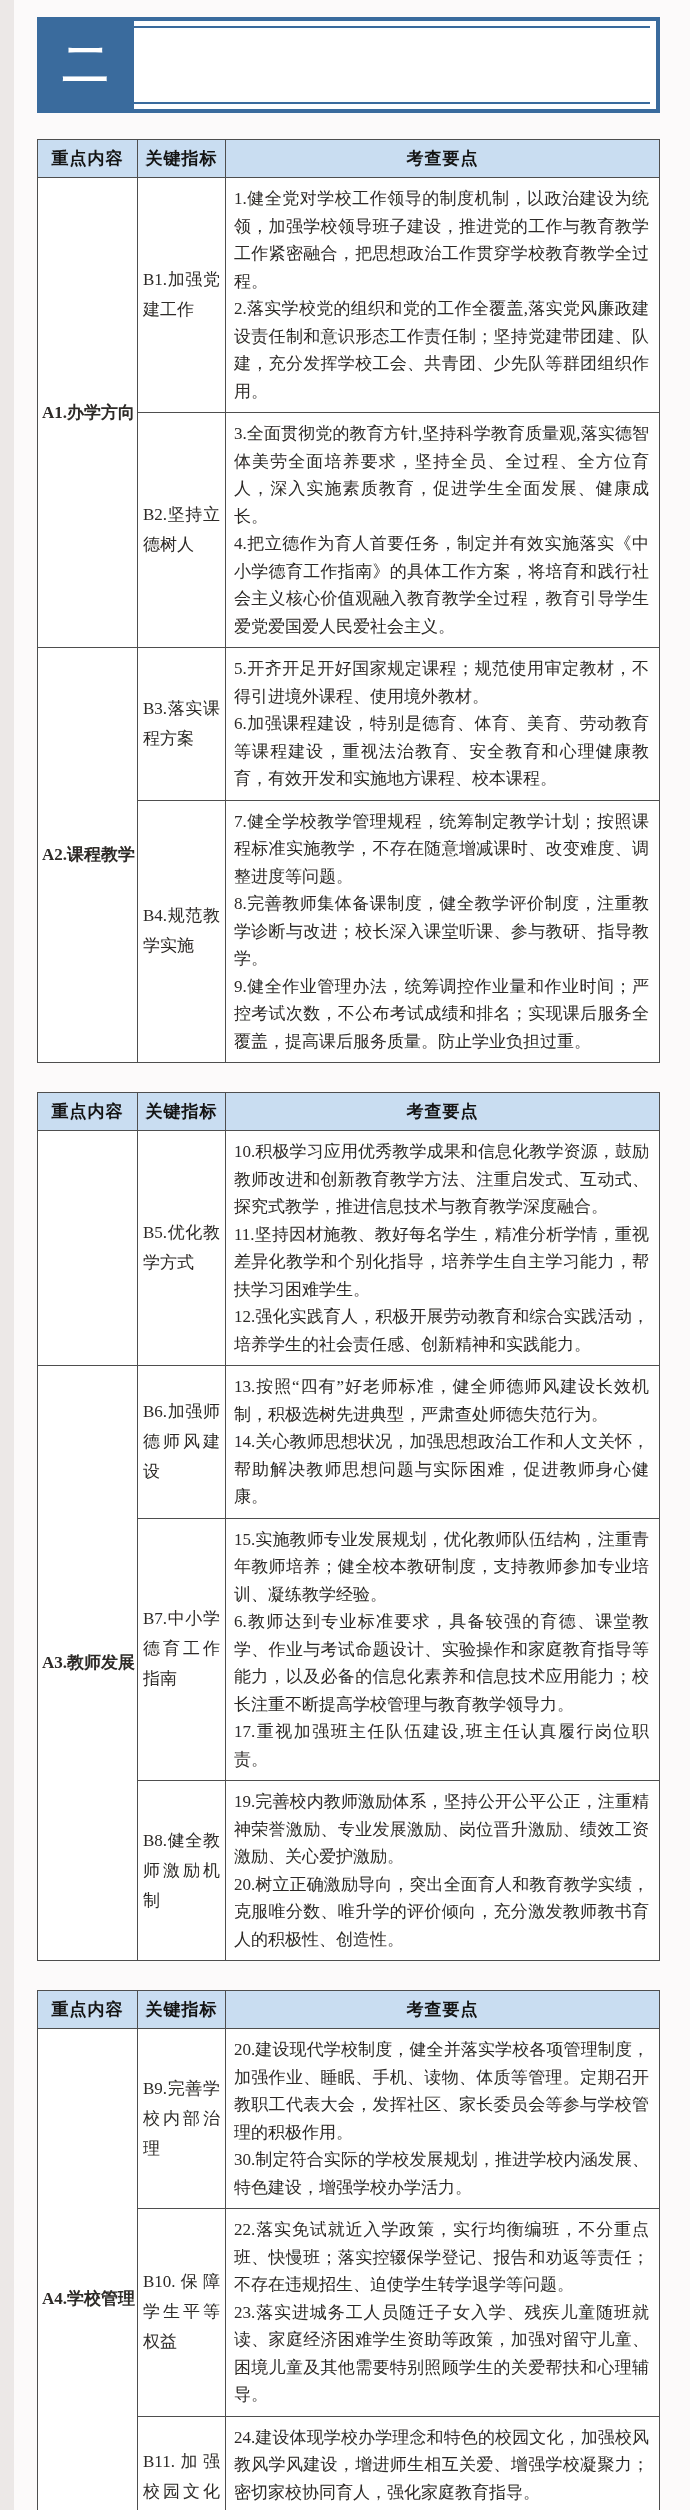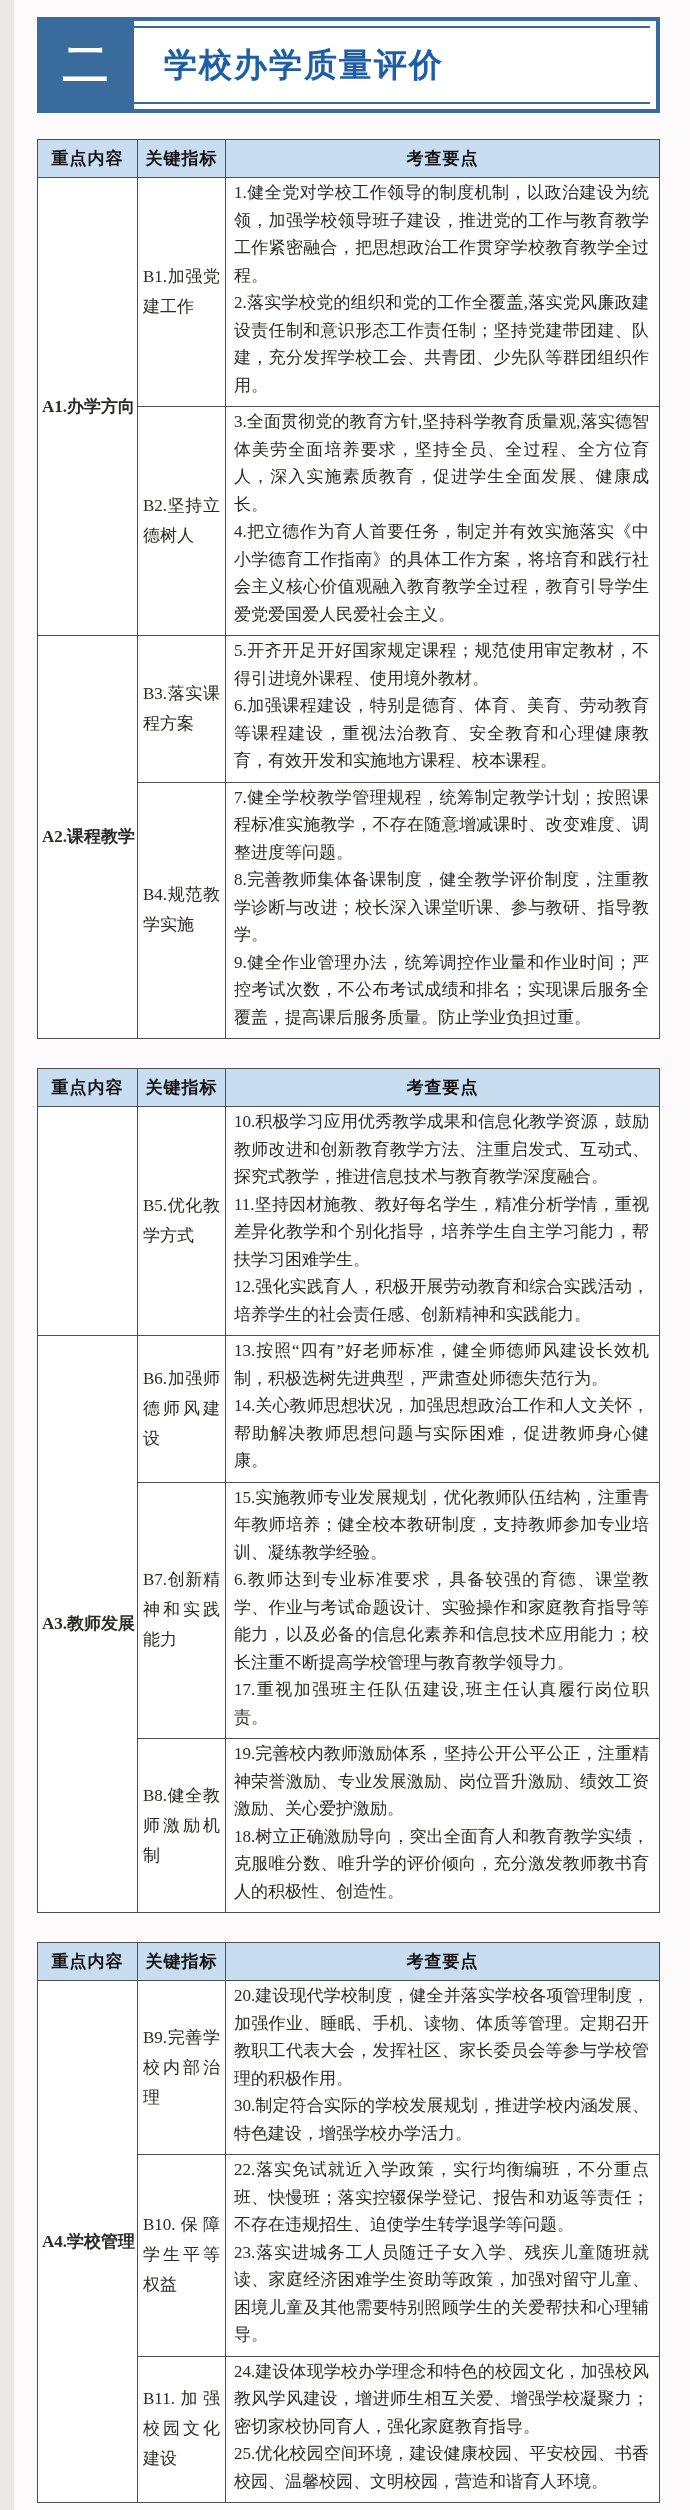--- a/index.html
+++ b/index.html
@@ -51,36 +51,35 @@
     color:#141414;letter-spacing:1px;padding:2px;
   }
   .qtable td{vertical-align:middle;font-size:17px;}
   td.content{
     font-weight:bold;padding:2px 2px;text-align:right;line-height:24px;
   }
   td.indicator{
     padding:3px 5px;text-align:justify;line-height:30px;
   }
   td.points{
-    padding:1px 10px 7px 8px;text-align:justify;line-height:27.5px;
+    padding:7px 10px 7px 8px;text-align:justify;line-height:27.5px;
   }
   td.points p{margin:0;}
 </style>
 </head>
 <body>
 
 <div class="page">
 
   <header class="banner">
     <div class="num-box">
       <span>二</span>
     </div>
     <div class="title-box">
       <span class="title-inner"></span>
-      <h1>学校办学质量评价</h1>
     </div>
   </header>
 
   <div id="tables">
       <table class="qtable">
         <colgroup>
           <col style="width: 100px;">
           <col style="width: 88px;">
           <col>
         </colgroup>
@@ -150,32 +149,32 @@
           </tr>
           <tr>
             <td class="content" rowspan="3">A3.教师发展</td>
             <td class="indicator">B6.加强师德师风建设</td>
             <td class="points">
               <p>13.按照“四有”好老师标准，健全师德师风建设长效机制，积极选树先进典型，严肃查处师德失范行为。</p>
               <p>14.关心教师思想状况，加强思想政治工作和人文关怀，帮助解决教师思想问题与实际困难，促进教师身心健康。</p>
             </td>
           </tr>
           <tr>
-            <td class="indicator">B7.创新精神和实践能力</td>
+            <td class="indicator">B7.中小学德育工作指南</td>
             <td class="points">
               <p>15.实施教师专业发展规划，优化教师队伍结构，注重青年教师培养；健全校本教研制度，支持教师参加专业培训、凝练教学经验。</p>
               <p>6.教师达到专业标准要求，具备较强的育德、课堂教学、作业与考试命题设计、实验操作和家庭教育指导等能力，以及必备的信息化素养和信息技术应用能力；校长注重不断提高学校管理与教育教学领导力。</p>
               <p>17.重视加强班主任队伍建设,班主任认真履行岗位职责。</p>
             </td>
           </tr>
           <tr>
             <td class="indicator">B8.健全教师激励机制</td>
             <td class="points">
               <p>19.完善校内教师激励体系，坚持公开公平公正，注重精神荣誉激励、专业发展激励、岗位晋升激励、绩效工资激励、关心爱护激励。</p>
-              <p>18.树立正确激励导向，突出全面育人和教育教学实绩，克服唯分数、唯升学的评价倾向，充分激发教师教书育人的积极性、创造性。</p>
+              <p>20.树立正确激励导向，突出全面育人和教育教学实绩，克服唯分数、唯升学的评价倾向，充分激发教师教书育人的积极性、创造性。</p>
             </td>
           </tr>
         </tbody>
       </table>
       <table class="qtable">
         <colgroup>
           <col style="width: 100px;">
           <col style="width: 88px;">
           <col>
         </colgroup>

